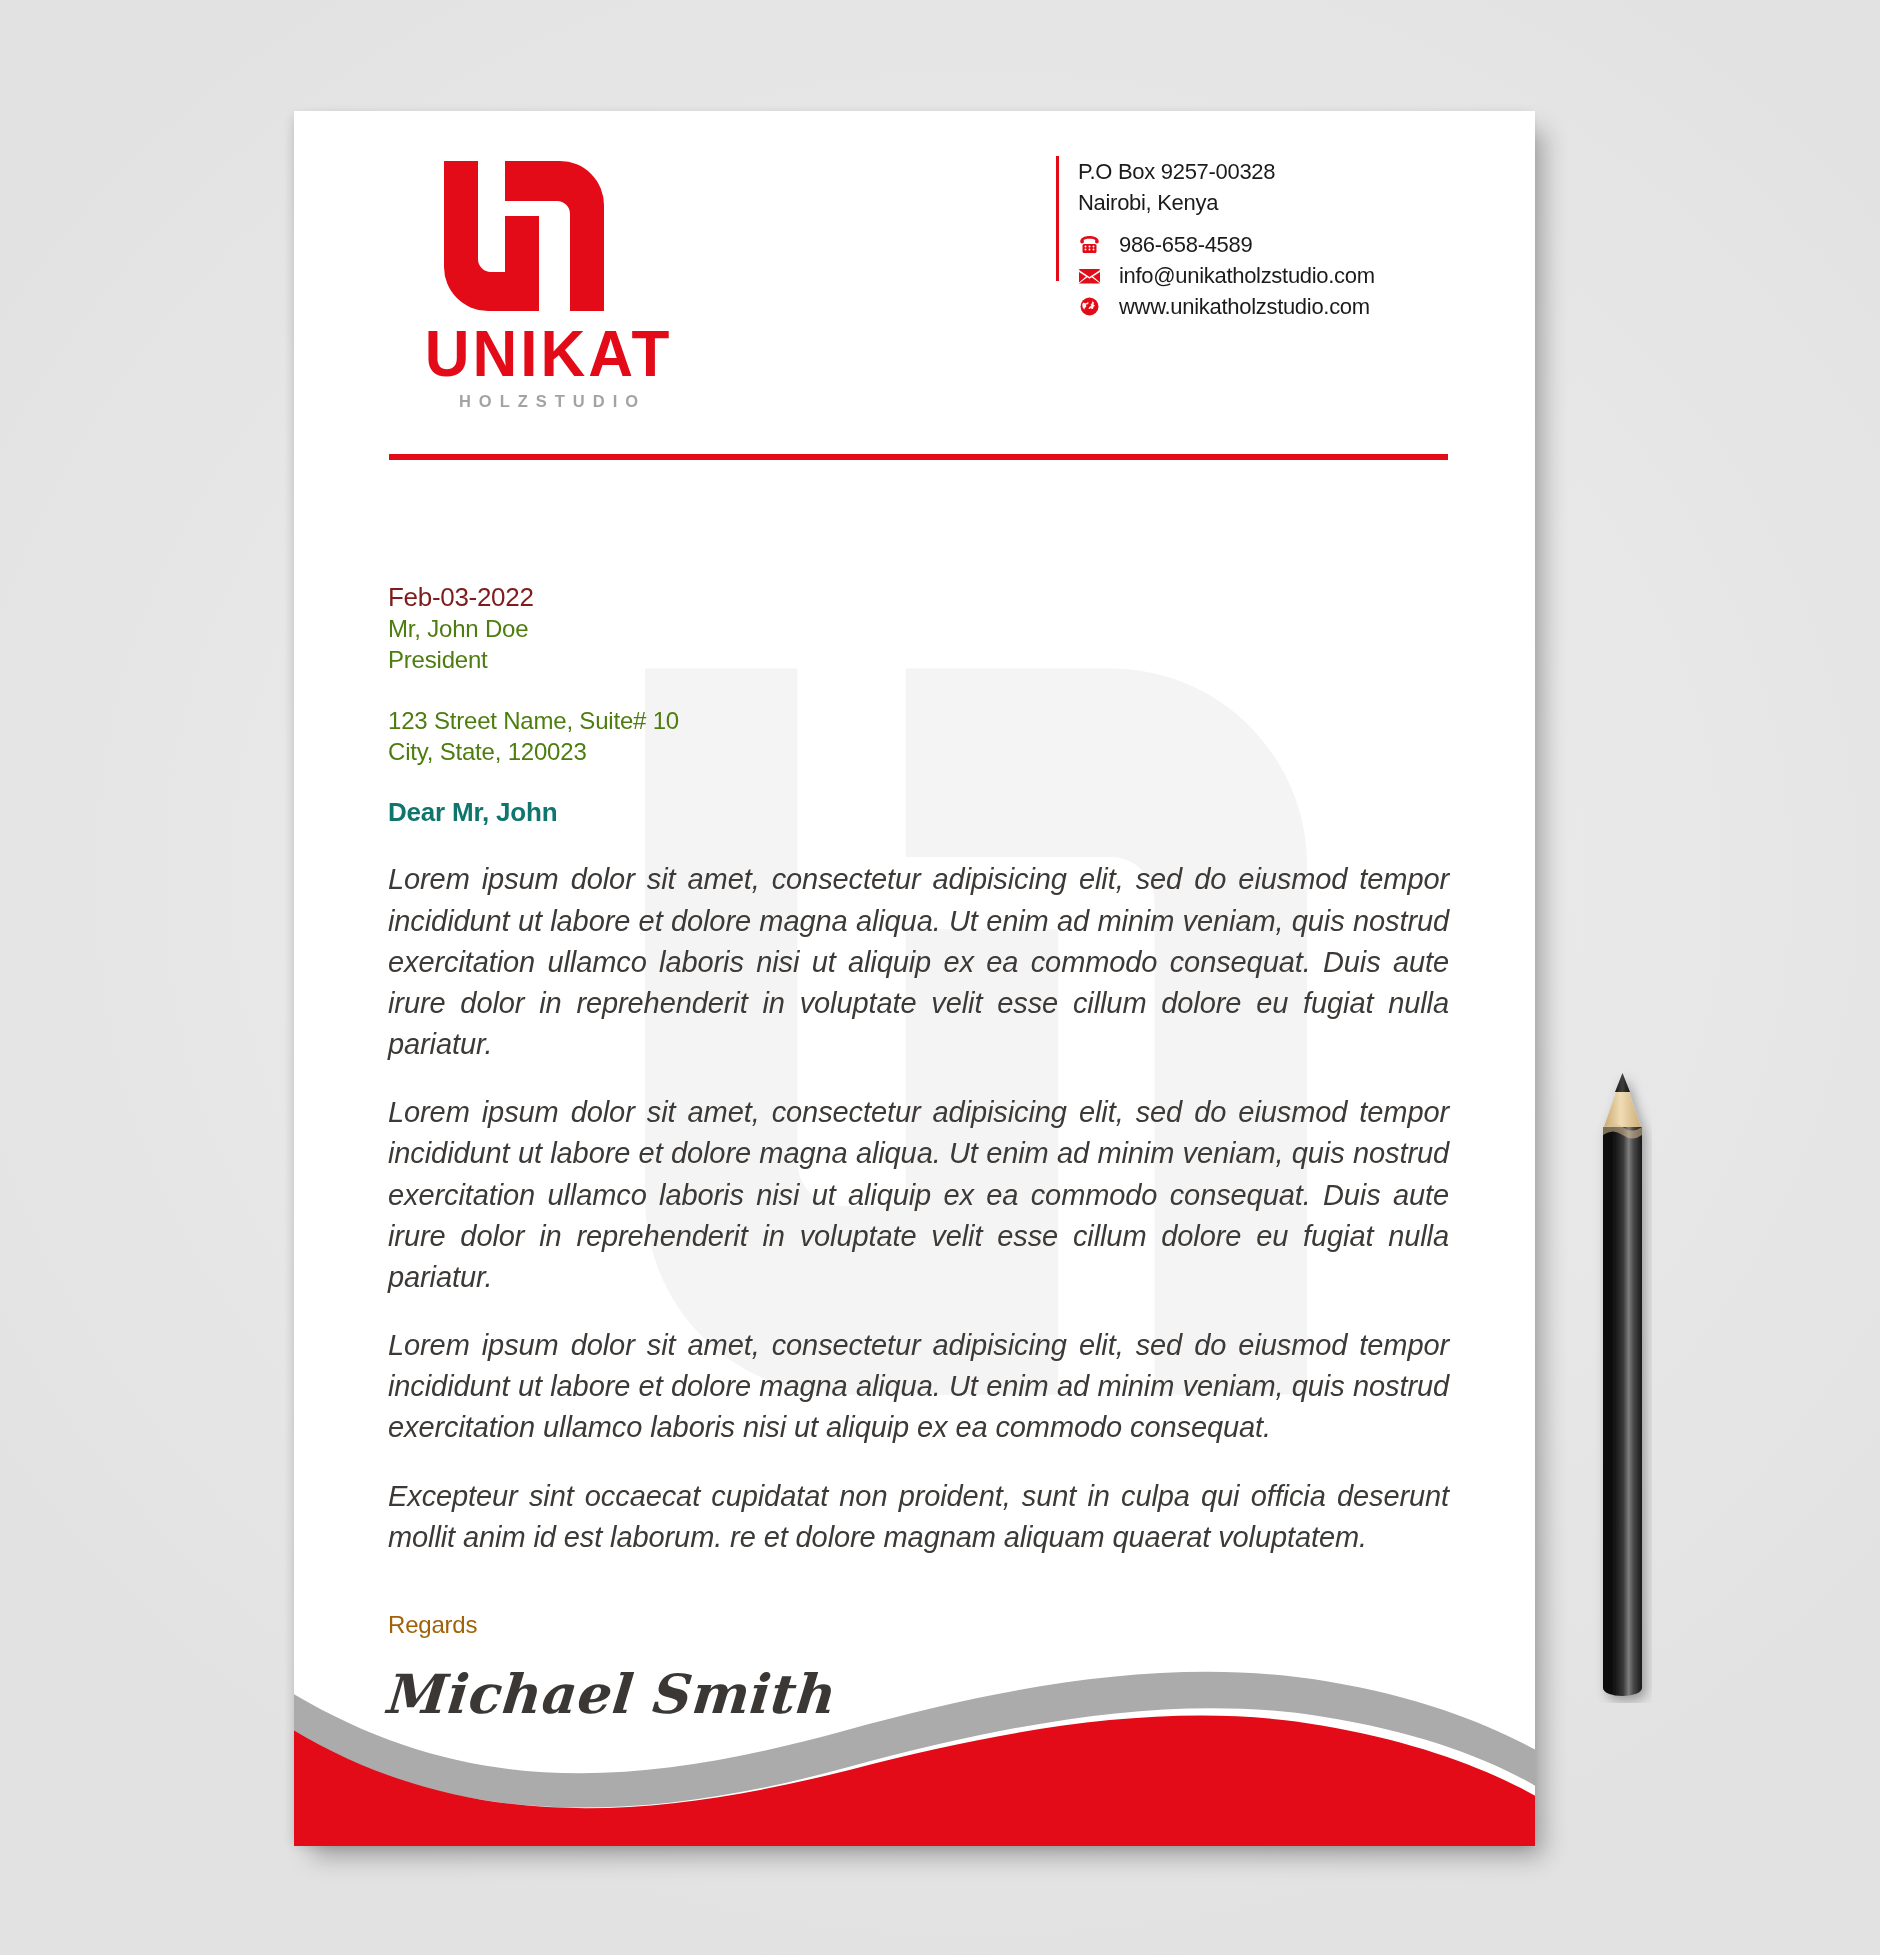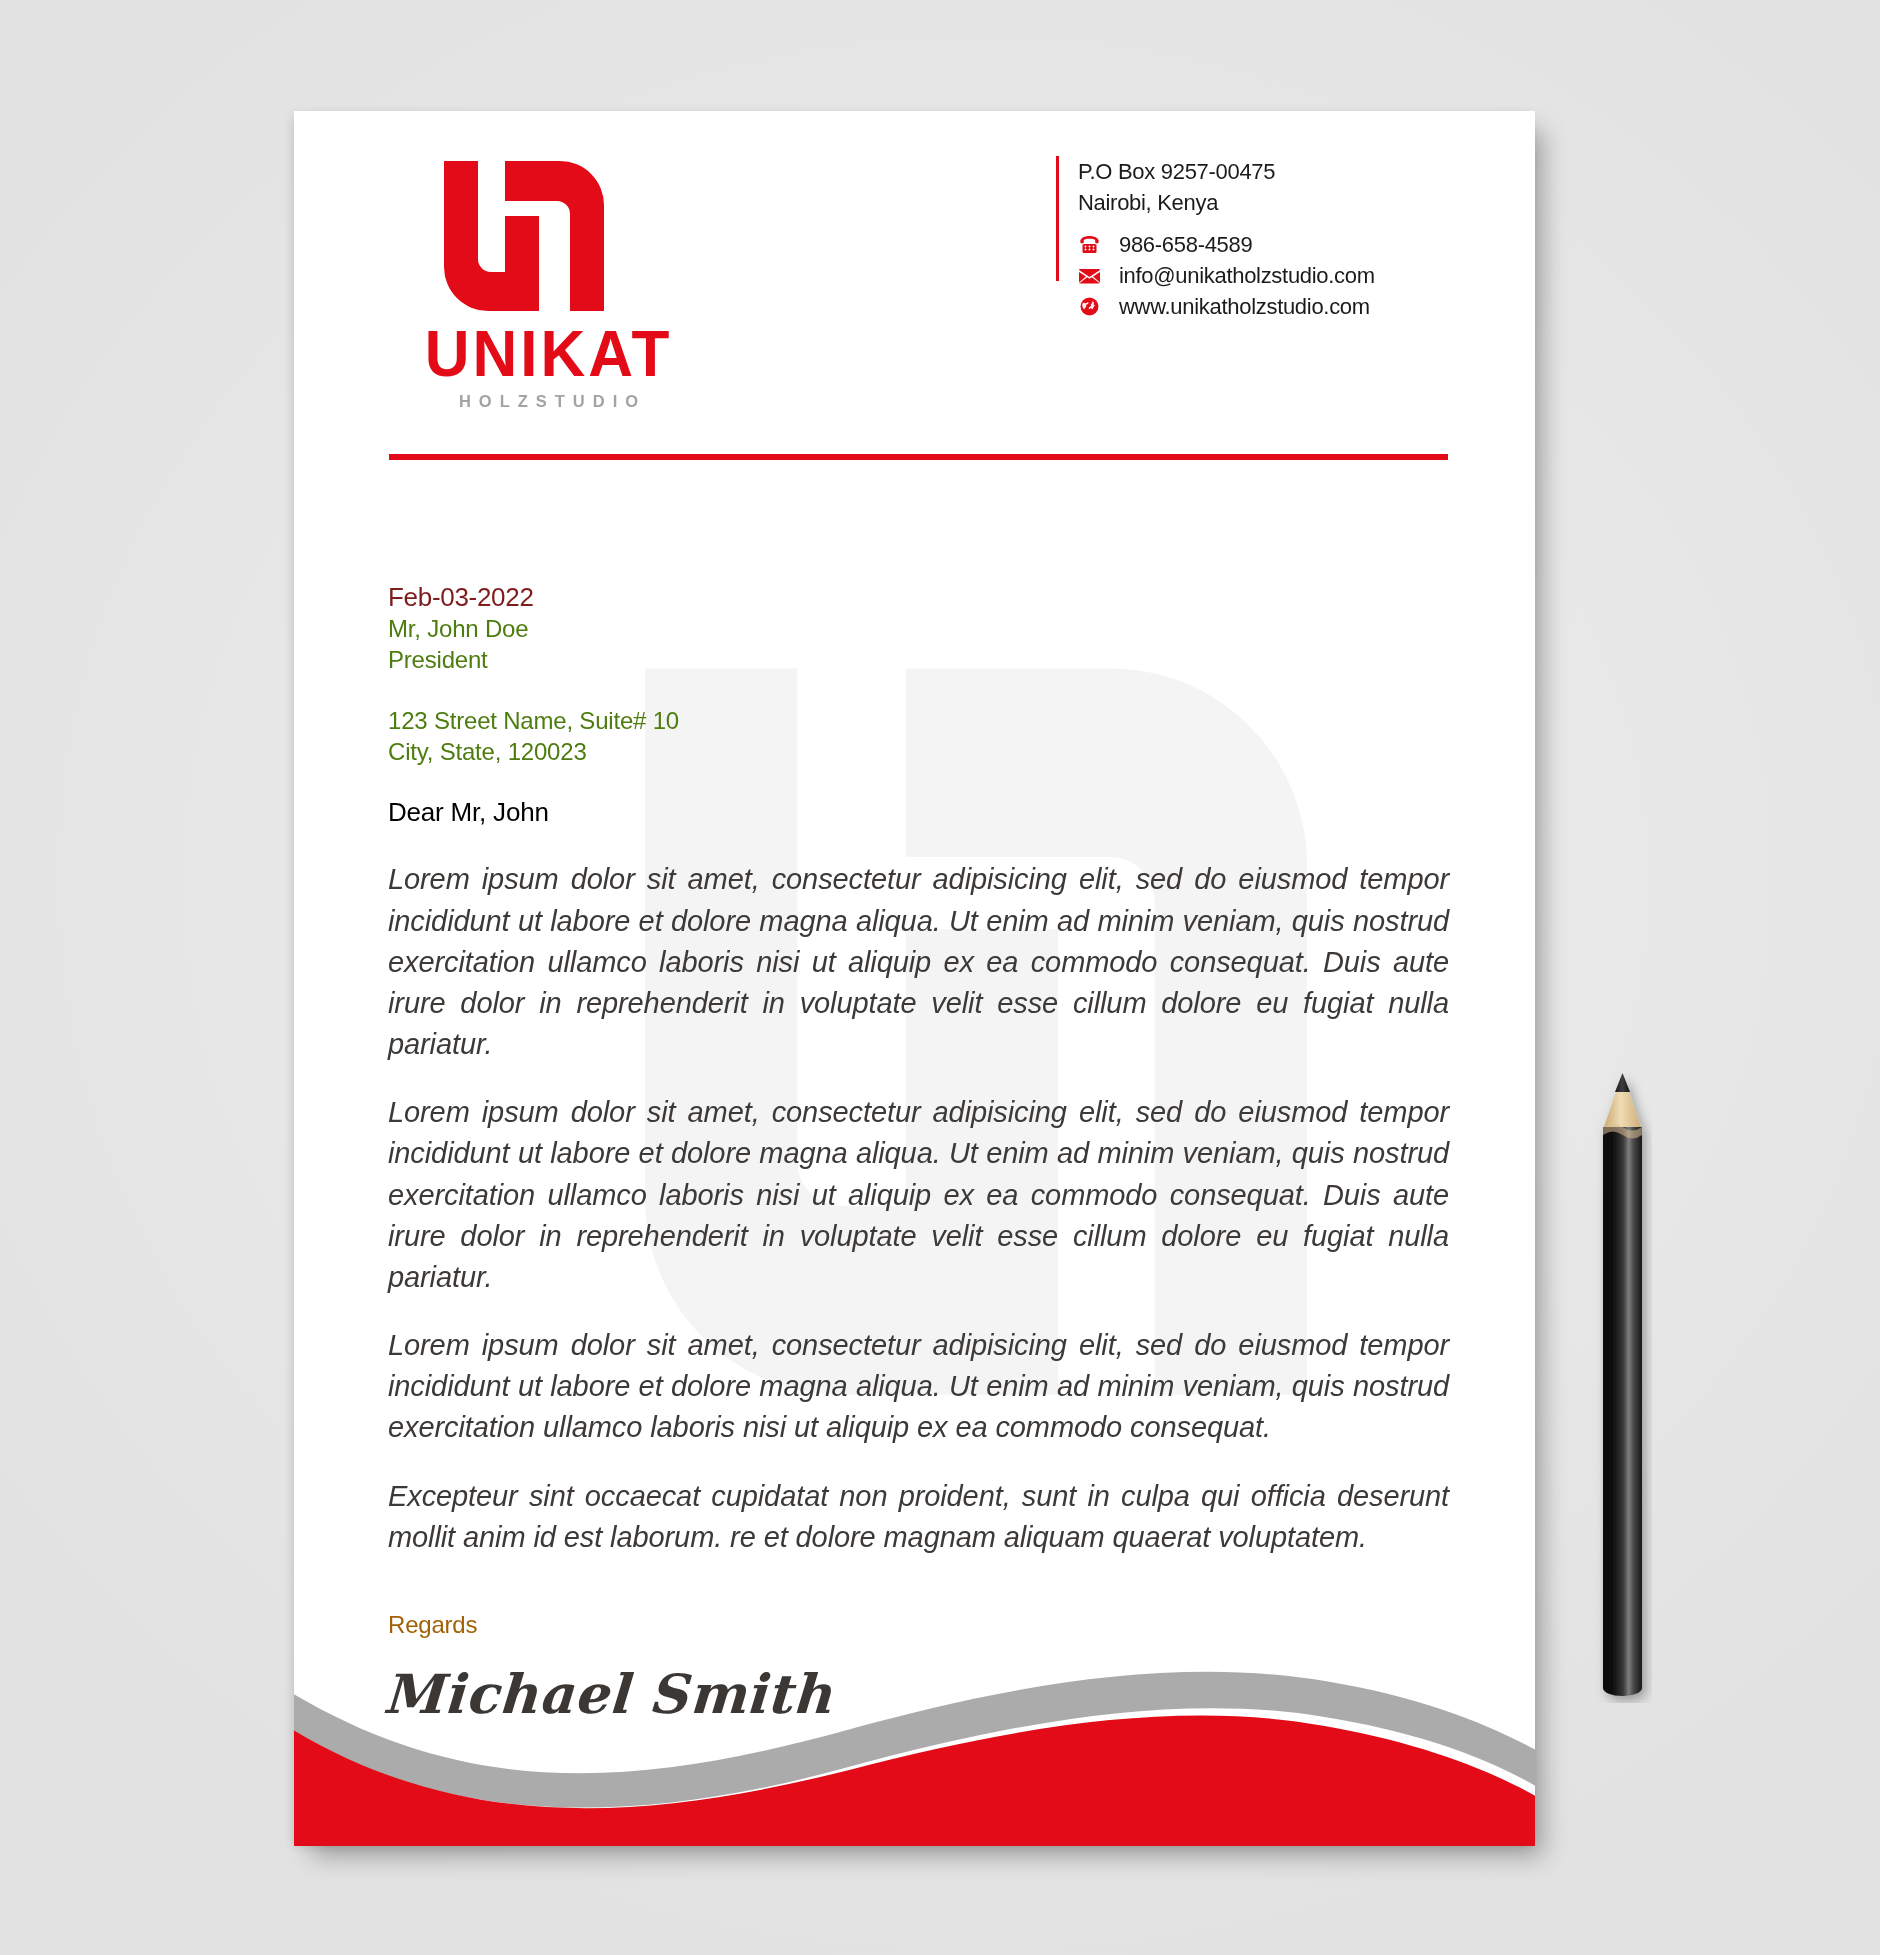--- a/index.html
+++ b/index.html
@@ -115,22 +115,22 @@
   }
   .date-line{
     font-size:26px;line-height:1.18;letter-spacing:-0.3px;
     color:#7f1d1d;
   }
   .addr-group{margin-bottom:30px;}
   .addr-line{
     font-size:24px;line-height:1.30;letter-spacing:-0.2px;color:#4d7c0f;
   }
   #salutation{
-    font-size:26px;font-weight:400;letter-spacing:-0.2px;
-    color:#000000;
+    font-size:26px;font-weight:700;letter-spacing:-0.2px;
+    color:#0f766e;
     margin-top:26px;margin-bottom:31px;
   }
   .body-para{
     font-size:29px;
     line-height:1.42;
     text-align:justify;
     letter-spacing:-0.1px;
     color:#3c3937;
     margin:0 0 27px 0;
     font-style:italic;
@@ -232,21 +232,21 @@
 
             <path d="M122 110 h68 v190 h-68 Z"></path>
           </g>
         </svg>
       </div>
       <div id="logo-wordmark">UNIKAT</div>
       <div id="logo-subword">HOLZSTUDIO</div>
     </div>
 
     <div id="contact-block">
-      <div class="contact-line">P.O Box 9257-00475</div>
+      <div class="contact-line">P.O Box 9257-00328</div>
       <div class="contact-line">Nairobi, Kenya</div>
       <div class="cgap"></div>
 
       <div class="contact-line with-icon">
         <span class="cicon">
           <svg width="21" height="18" viewBox="0 0 42 36" xmlns="http://www.w3.org/2000/svg">
             <g fill="#E30B17">
               <path d="M21 0C11 0 2.5 4.2 2.5 10.8c0 2.6 1.7 4 3.7 4 2.2 0 3.6-1.4 3.6-3.2 0-1-.4-1.8-.4-2.6 0-2.3 4.6-3.6 11.6-3.6s11.6 1.3 11.6 3.6c0 .8-.4 1.6-.4 2.6 0 1.8 1.4 3.2 3.6 3.2 2 0 3.7-1.4 3.7-4C39.5 4.2 31 0 21 0z"></path>
               <rect x="7" y="16" width="28" height="18" rx="3"></rect>
               <g fill="#ffffff">

